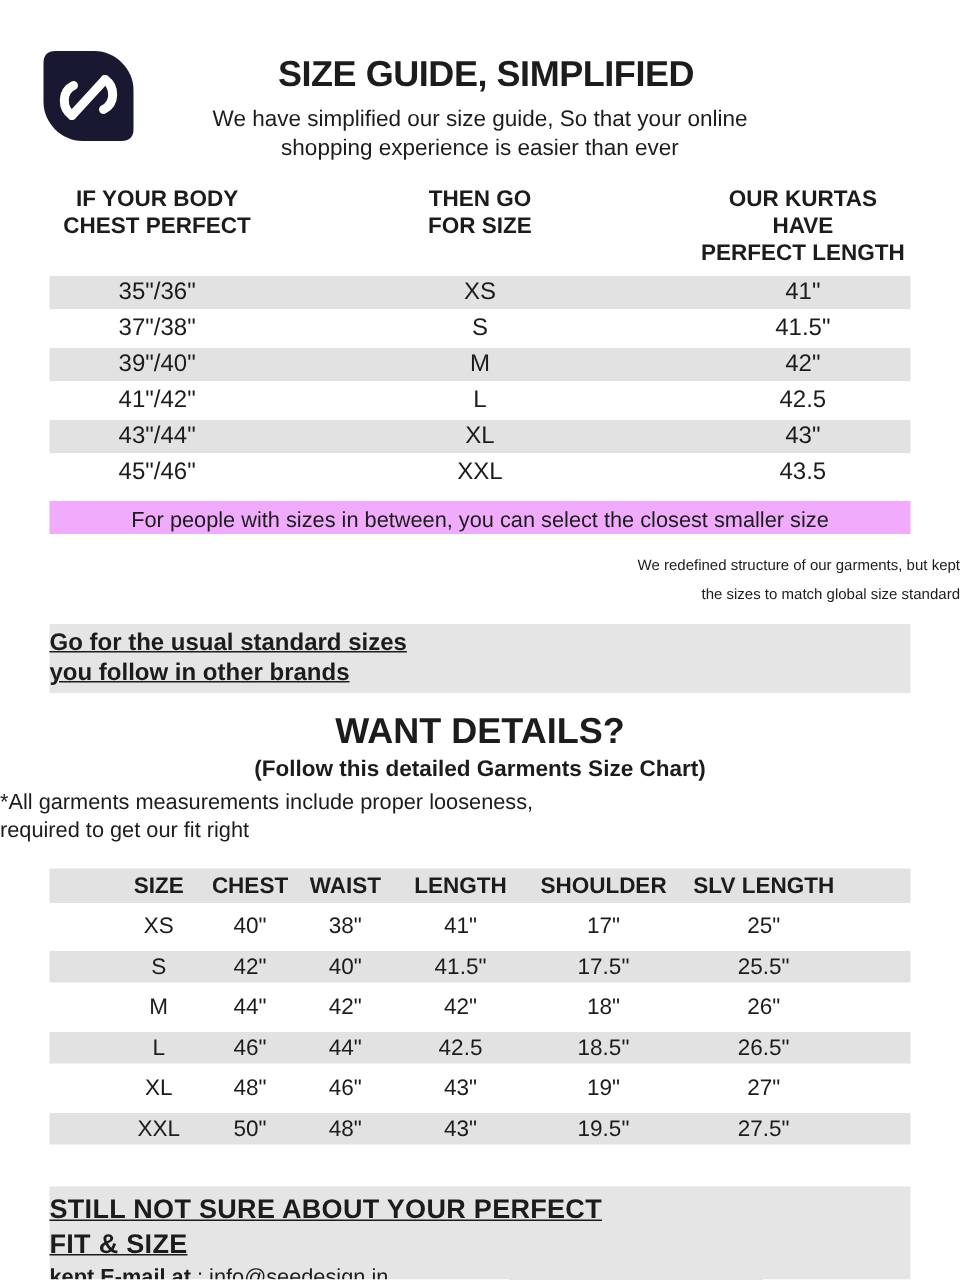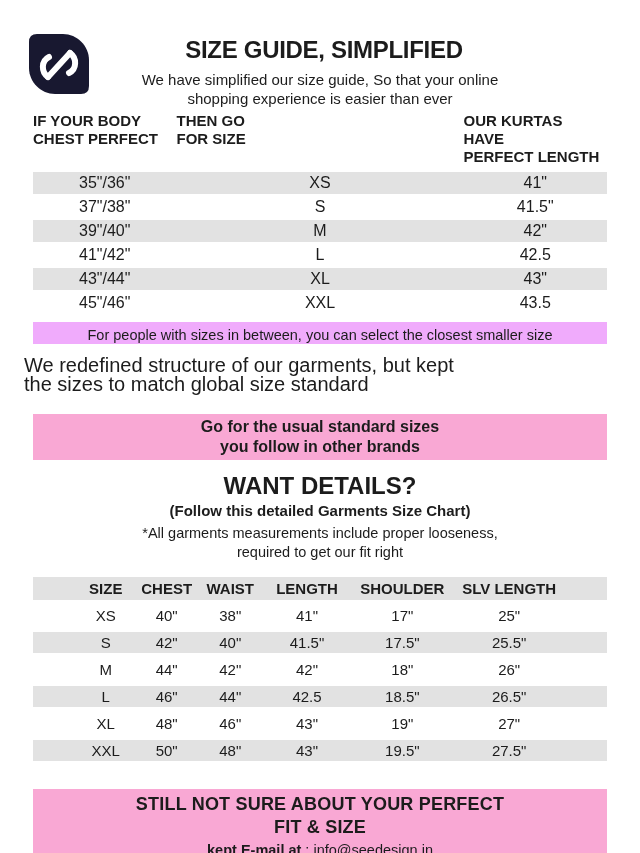--- a/index.html
+++ b/index.html
@@ -13,36 +13,36 @@
   .title {
     margin:0; padding-top:35px; padding-left:8px; text-align:center;
     font-size:24px; line-height:30px; font-weight:bold; letter-spacing:-0.3px;
   }
   .sub { margin:5px 0 0; text-align:center; font-size:15px; line-height:19px; }
 
   .band { margin-left:33px; width:574px; }
   .shade { background:#e2e2e2; }
 
   
-  .t1-head { display:flex; margin-top:4px; font-weight:bold; font-size:15px; line-height:18px; text-align:left; }
+  .t1-head { display:flex; margin-top:16px; font-weight:bold; font-size:15px; line-height:18px; text-align:center; }
   .t1-row  { display:flex; height:22px; line-height:22px; font-size:16px; text-align:center; margin-top:2px; }
   .t1-row.first { margin-top:6px; }
   .c1 { width:25%; } .c2 { width:50%; } .c3 { width:25%; }
 
   .note-row { margin-top:8px; height:22px; line-height:26px; text-align:center; font-size:14.5px; background:#f0abfc; }
 
-  .redefined { margin-top:12px; text-align:left; font-size:20px; line-height:19px;margin-left:24px; }
-
-  .banner { background:#f9a8d4; text-align:center; }
+  .redefined { margin-top:12px; text-align:right; font-size:10px; line-height:19px;margin-left:24px; }
+
+  .banner { background:#e5e5e5; text-align:left;text-decoration:underline; }
   .banner1 { margin-top:6px; height:46px; display:flex; flex-direction:column; justify-content:center;
              font-weight:bold; font-size:16px; line-height:20px; }
 
   .details-h    { margin-top:12px; text-align:center; font-size:24px; line-height:28px; font-weight:bold; }
   .details-sub  { margin-top:2px; text-align:center; font-size:15px; line-height:18px; font-weight:bold; }
-  .details-note { margin-top:4px; text-align:center; font-size:14.5px; line-height:19px; }
+  .details-note { margin-top:4px; font-size:14.5px; line-height:19px; }
 
   
   .t2-head { display:flex; margin-top:6px; height:23px; line-height:23px; background:#e2e2e2;
              font-weight:bold; font-size:15px; text-align:center; }
   .t2-row  { display:flex; height:21px; line-height:21px; font-size:15px; text-align:center; margin-top:6px; }
   .t2-row.first { margin-top:5px; }
   .g1 { width:12%;padding-left:41px; } .g2 { width:11%; } .g3 { width:13%; } .g4 { width:16%; } .g5 { width:20%; }
   .g6 { width:28%; box-sizing:border-box; padding-right:44px; }
 
   .banner2 { margin-top:28px; height:74px; display:flex; flex-direction:column; justify-content:center; }

